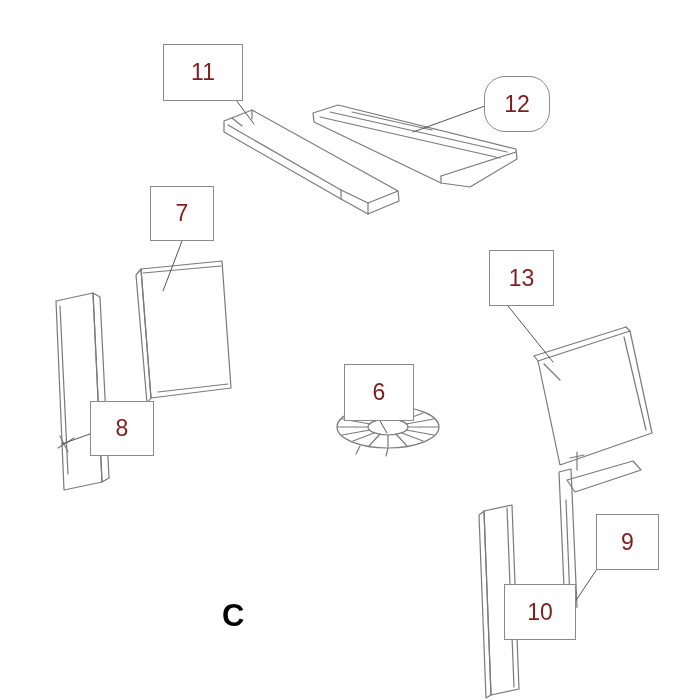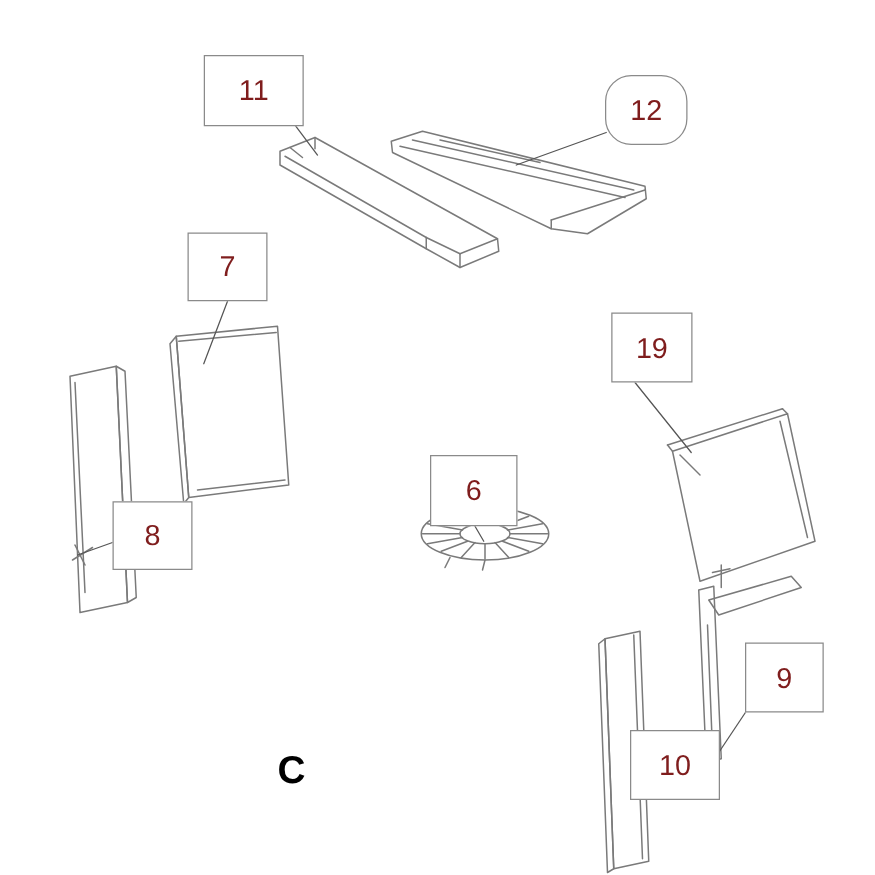--- a/index.html
+++ b/index.html
@@ -25,21 +25,21 @@
     border: 1.5px solid #8a8a8a;
     background: #ffffff;
     display: flex;
     align-items: center;
     justify-content: center;
     font-size: 23px;
     color: #7f1d1d;
     box-sizing: border-box;
   }
   .box-11 { left: 163px; top: 44px;  width: 80px; height: 57px; }
-  .box-12 { left: 484px; top: 60px;  width: 66px; height: 56px; border-radius: 21px; }
+  .box-12 { left: 484px; top: 76px;  width: 66px; height: 56px; border-radius: 21px; }
   .box-7  { left: 150px; top: 186px; width: 64px; height: 55px; }
   .box-13 { left: 489px; top: 250px; width: 65px; height: 56px; }
   .box-6  { left: 344px; top: 364px; width: 70px; height: 57px; }
   .box-8  { left: 90px;  top: 401px; width: 64px; height: 55px; }
   .box-9  { left: 596px; top: 514px; width: 63px; height: 56px; }
   .box-10 { left: 504px; top: 584px; width: 72px; height: 56px; }
   .section-letter {
     position: absolute;
     left: 222px;
     top: 598px;
@@ -138,21 +138,21 @@
   <div class="label-box box-11">
     <span>11</span>
   </div>
   <div class="label-box box-12">
     <span>12</span>
   </div>
   <div class="label-box box-7">
     <span>7</span>
   </div>
   <div class="label-box box-13">
-    <span>19</span>
+    <span>13</span>
   </div>
   <div class="label-box box-6">
     <span>6</span>
   </div>
   <div class="label-box box-8">
     <span>8</span>
   </div>
   <div class="label-box box-9">
     <span>9</span>
   </div>

